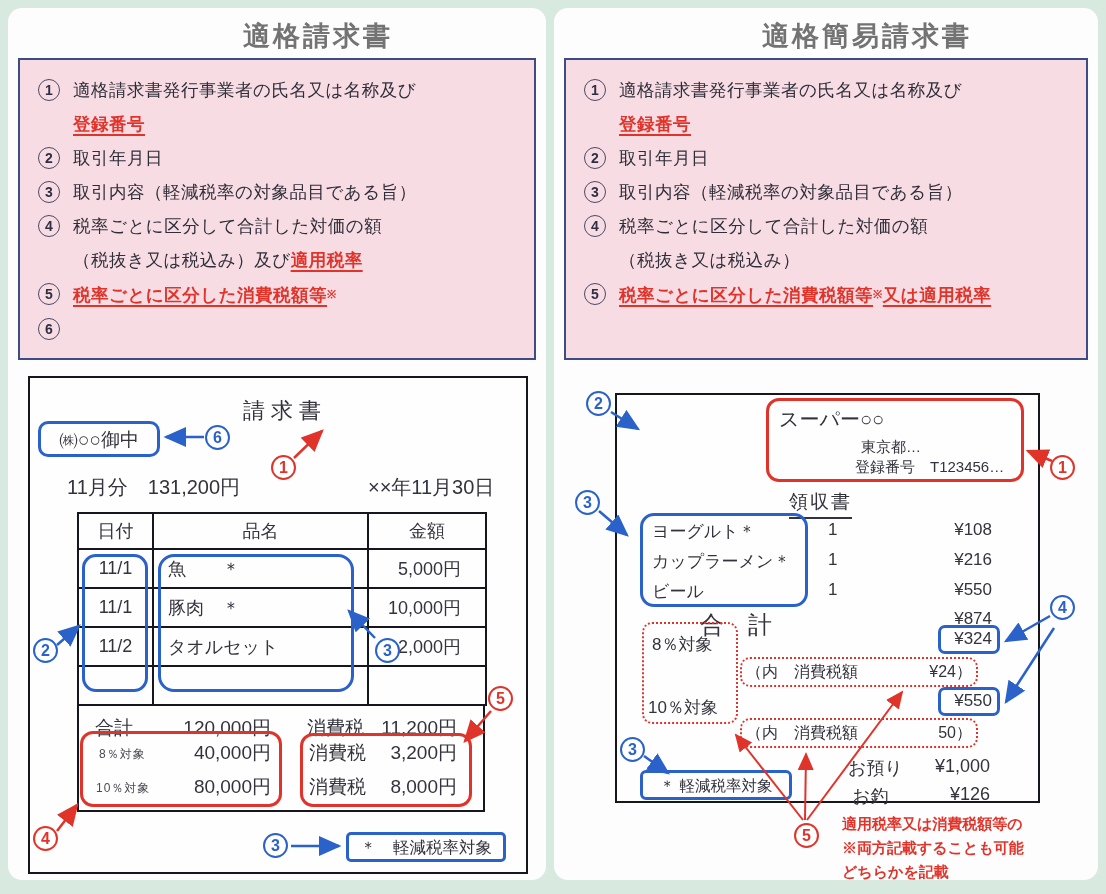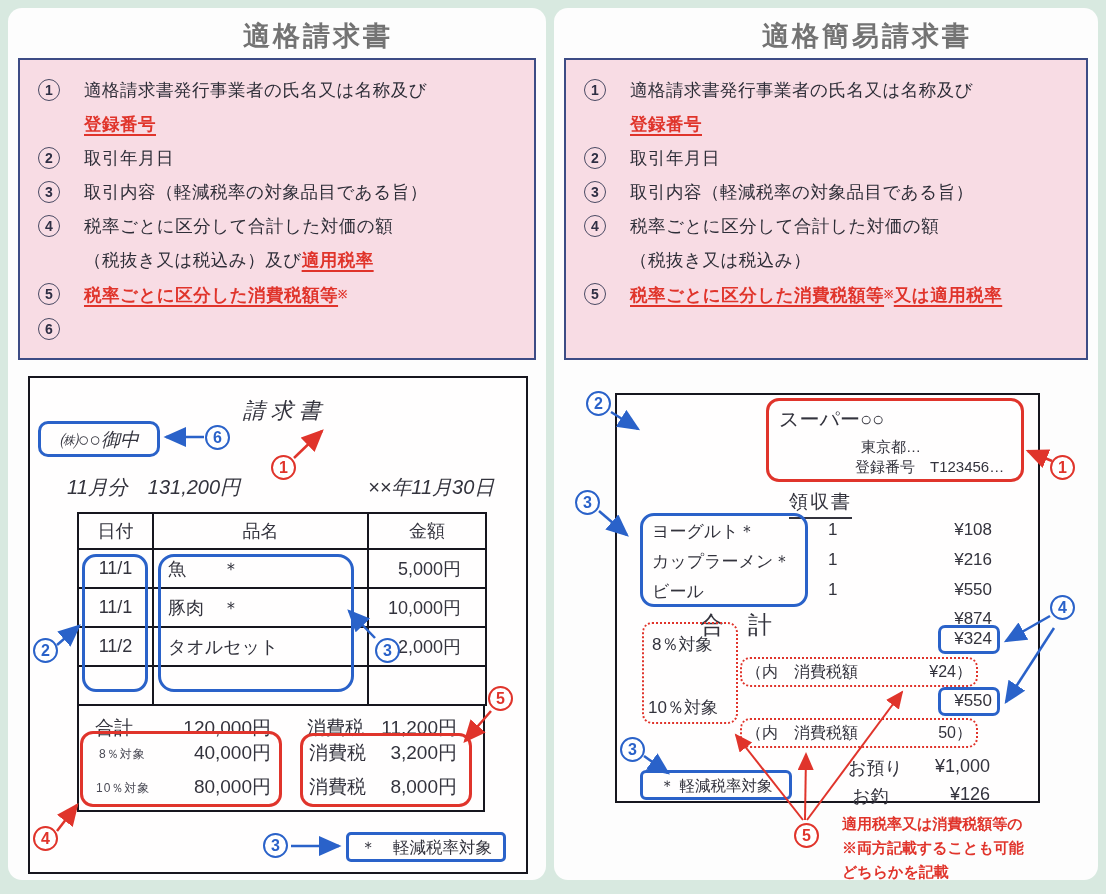--- a/index.html
+++ b/index.html
@@ -8,21 +8,21 @@
   .panel{position:absolute;top:8px;height:872px;background:#fdfdfd;border-radius:14px;}
   .panel.lp{left:8px;width:538px;}
   .panel.rp{left:554px;width:544px;}
   .ptitle{position:absolute;top:10px;left:0;width:100%;text-align:center;
           font-size:27px;font-weight:bold;color:#737373;letter-spacing:3px;margin-left:41px;}
   .pink{position:absolute;left:10px;top:50px;right:10px;height:302px;background:#f8dce4;
         border:2.5px solid #3d4c85;box-sizing:border-box;padding:13px 12px 0 12px;}
   .req{display:flex;align-items:flex-start;}
   .rnum{flex:0 0 22px;height:22px;border:1.6px solid #4a4a63;border-radius:50%;text-align:center;
         line-height:21px;font-size:14px;color:#2f2f44;margin:6px 13px 0 6px;font-weight:bold;box-sizing:border-box;}
-  .rbody{font-size:17.5px;color:#2e2e38;line-height:34px;font-weight:500;letter-spacing:0.5px;margin-left:11px;}
+  .rbody{font-size:17.5px;color:#2e2e38;line-height:34px;font-weight:500;letter-spacing:0.5px;}
   .red-u{color:#e0342b;font-weight:bold;text-decoration:underline;text-decoration-thickness:2px;text-underline-offset:4px;}
   .red-n{color:#e0342b;font-weight:bold;}
   .small-mark{font-size:11px;vertical-align:3px;}
   .mock{position:absolute;background:#fffefe;border:2.5px solid #16161e;box-sizing:border-box;}
   .abs{position:absolute;white-space:nowrap;color:#33333d;}
   .rightal{text-align:right;}
   .bluebox{position:absolute;border:3px solid #2a62c9;border-radius:10px;box-sizing:border-box;}
   .redbox{position:absolute;border:3px solid #e0342b;border-radius:13px;box-sizing:border-box;}
   .reddot{position:absolute;border:2.5px dotted #e0342b;border-radius:10px;box-sizing:border-box;}
   .co{position:absolute;width:25px;height:25px;border-radius:50%;border:2px solid;display:flex;
@@ -88,21 +88,21 @@
           <span class="rnum">5</span>
           <div class="rbody">
             <div><span class="red-u">税率ごとに区分した消費税額等</span><span class="red-n small-mark">※</span></div>
           </div>
         </div>
         <div class="req">
           <span class="rnum">6</span>
         </div>
       </div>
 
-    <div class="mock" style="left:20px;top:368px;width:500px;height:498px;font-style:italic;">
+    <div class="mock" style="left:20px;top:368px;width:500px;height:498px;">
       <span class="abs" style="left:213px;top:18px;font-size:22px;letter-spacing:6px;">請求書</span>
       <span class="abs" style="left:37px;top:96px;font-size:20px;">11月分　131,200円</span>
       <span class="abs" style="left:338px;top:96px;font-size:20px;">××年11月30日</span>
 
 
       <div class="bluebox" style="left:8px;top:43px;width:122px;height:36px;text-align:center;line-height:31px;">
         <span style="font-size:19px;color:#33333d;">㈱○○御中</span>
       </div>
     </div>
 

